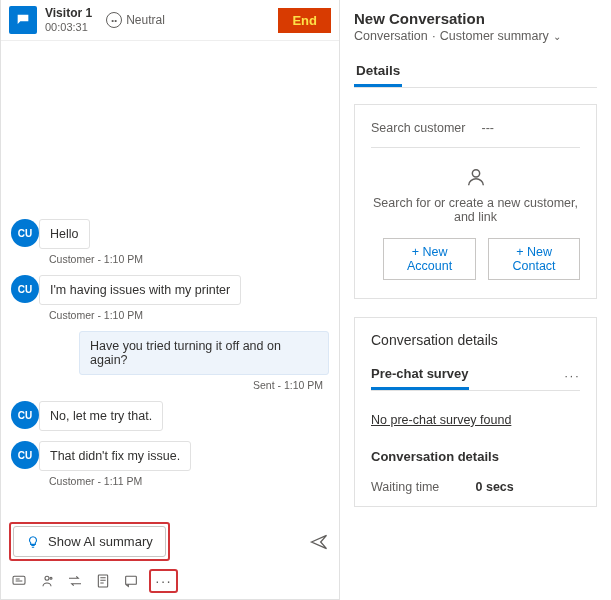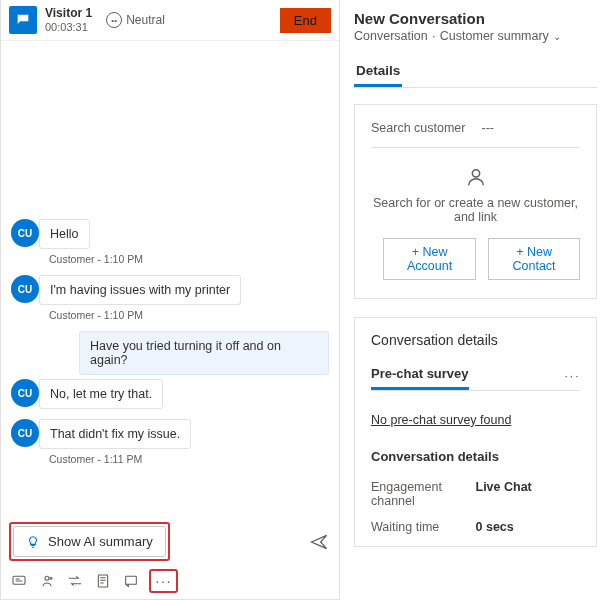--- a/index.html
+++ b/index.html
@@ -16,21 +16,21 @@
   
   .left { width: 340px; border-right: 4px solid #c4b5fd; display: flex; flex-direction: column; border: 1px solid #e1e1e1; border-top: none; }
   .chat-header { display: flex; align-items: center; padding: 6px 8px; gap: 8px; border-bottom: 1px solid #eee; }
   .app-icon { width: 28px; height: 28px; background: #0078d4; display: flex; align-items: center; justify-content: center; border-radius: 2px; }
   .app-icon svg { width: 16px; height: 16px; fill: #fff; }
   .visitor-info { display: flex; flex-direction: column; font-size: 11px; line-height: 1.2; }
   .visitor-name { font-weight: 600; font-size: 12px; }
   .visitor-time { color: #605e5c; }
   .sentiment { display: flex; align-items: center; gap: 4px; margin-left: 6px; font-size: 12px; color: #605e5c; }
   .sentiment-icon { width: 16px; height: 16px; border: 1.4px solid #605e5c; border-radius: 50%; display: flex; align-items: center; justify-content: center; font-size: 8px; color: #605e5c;}
-  .end-btn { margin-left: auto; background: #d83b01; color: #0f172a; border: none; padding: 5px 14px; font-size: 13px; font-weight: 400; cursor: pointer; }
+  .end-btn { margin-left: auto; background: #d83b01; color: #fde047; border: none; padding: 5px 14px; font-size: 13px; font-weight: 700; cursor: pointer; }
   .chat-body { flex: 1; overflow-y: auto; padding: 8px 10px; background: #fff; }
   .spacer { height: 170px; }
   .msg-row { display: flex; gap: 0; margin-bottom: 4px; }
   .avatar-cu { width: 28px; height: 28px; border-radius: 50%; background: #0078d4; color: #fff; font-size: 10px; font-weight: 600; display: flex; align-items: center; justify-content: center; flex-shrink: 0; }
   .bubble { background: #fff; border: 1px solid #e1e1e1; border-radius: 3px; padding: 7px 10px; font-size: 12.5px; max-width: 250px; }
   .agent-row { justify-content: flex-end; }
   .agent-bubble { background: #eef4fb; border: 1px solid #dbe7f5; }
   .meta { font-size: 10.5px; color: #605e5c; margin: 2px 0 10px 38px; }
   .meta-right { text-align: right; margin: 2px 6px 10px 0; font-size: 10.5px; color: #605e5c; }
   .input-area { padding: 8px 10px 6px; display: flex; align-items: center; gap: 8px; }
@@ -101,20 +101,21 @@
 
       <div class="msg-row">
         <div class="avatar-cu">CU</div>
         <div class="bubble">I'm having issues with my printer</div>
       </div>
       <div class="meta">Customer - 1:10 PM</div>
 
       <div class="msg-row agent-row">
         <div class="bubble agent-bubble">Have you tried turning it off and on again?</div>
       </div>
+      <div class="meta-right">Sent - 1:10 PM</div>
 
       <div class="msg-row">
         <div class="avatar-cu">CU</div>
         <div class="bubble">No, let me try that.</div>
       </div>
       <div style="height:6px"></div>
 
       <div class="msg-row">
         <div class="avatar-cu">CU</div>
         <div class="bubble">That didn't fix my issue.</div>
@@ -195,22 +196,18 @@
 
     <div class="conv-card">
       <div class="conv-title">Conversation details</div>
       <div class="subtabs">
         <span class="subtab active">Pre-chat survey</span>
         <span class="subtab-more">···</span>
       </div>
       <div class="body-text">No pre-chat survey found</div>
       <div class="section-heading">Conversation details</div>
       <div class="kv-row">
-        <span class="k">Engagement channel</span>
-        <span class="v">Live Chat</span>
-      </div>
-      <div class="kv-row">
         <span class="k">Waiting time</span>
         <span class="v">0 secs</span>
       </div>
     </div>
   </div>
 </div>
 
 </body></html>

